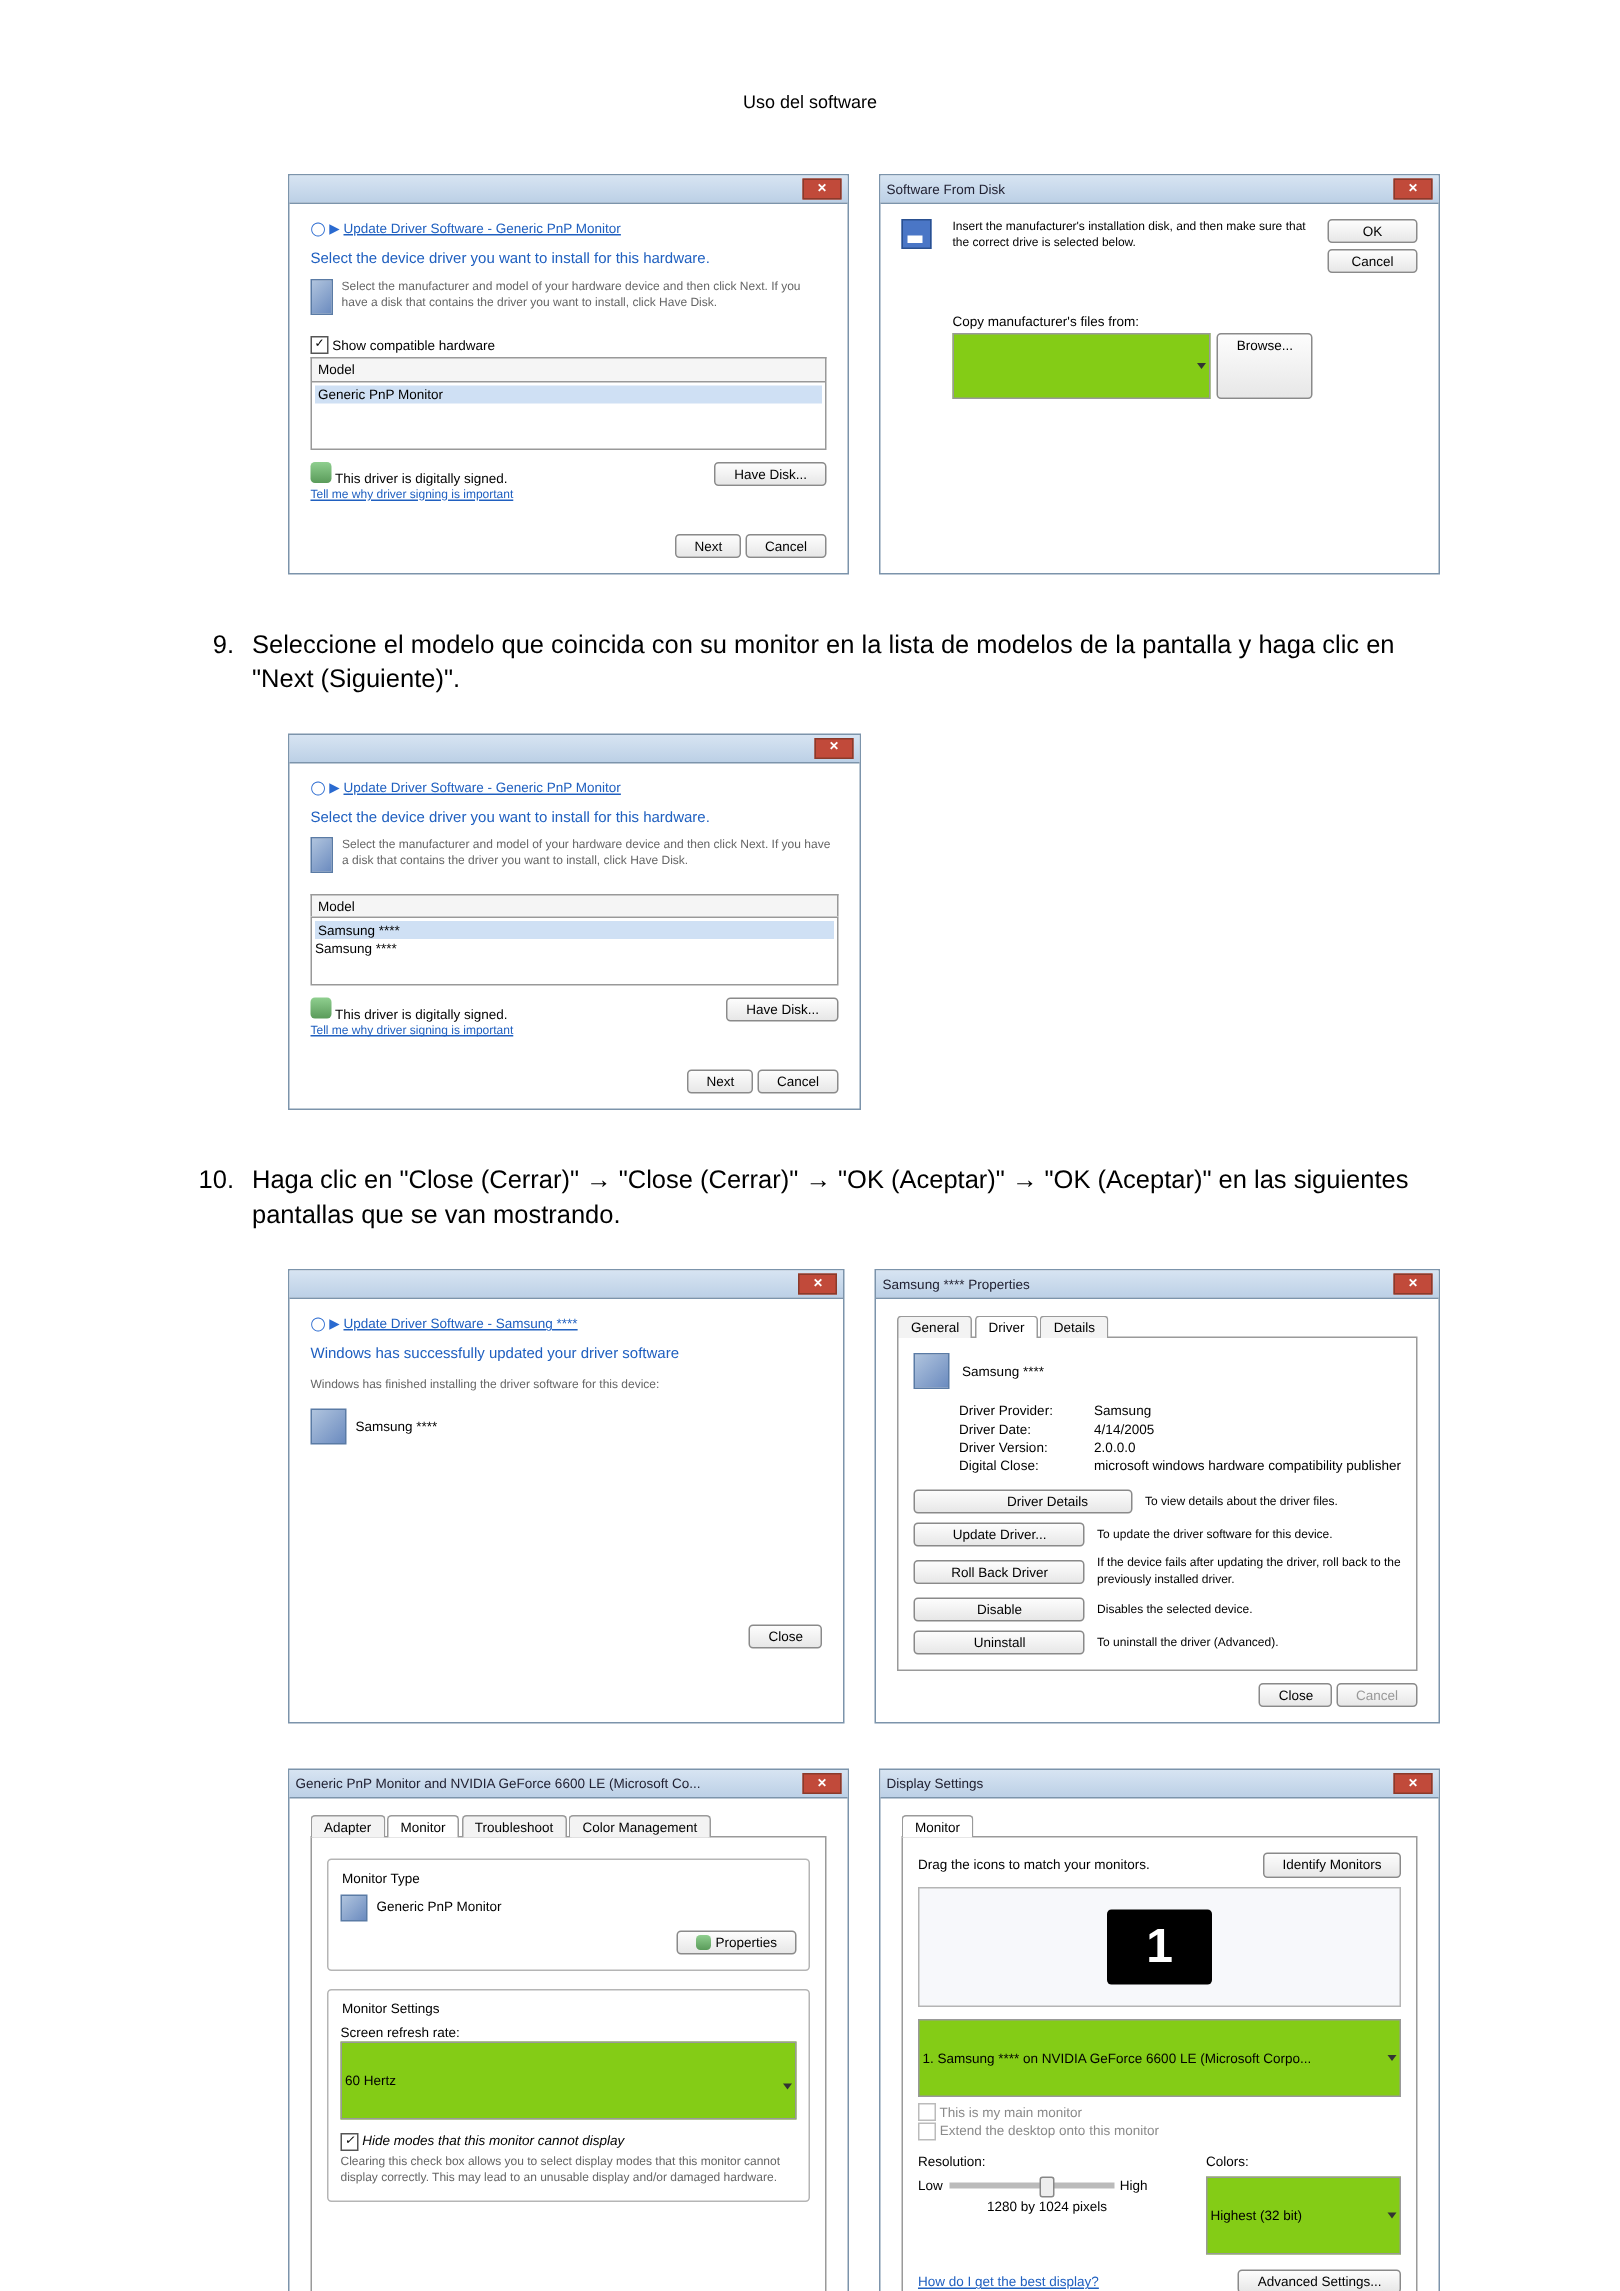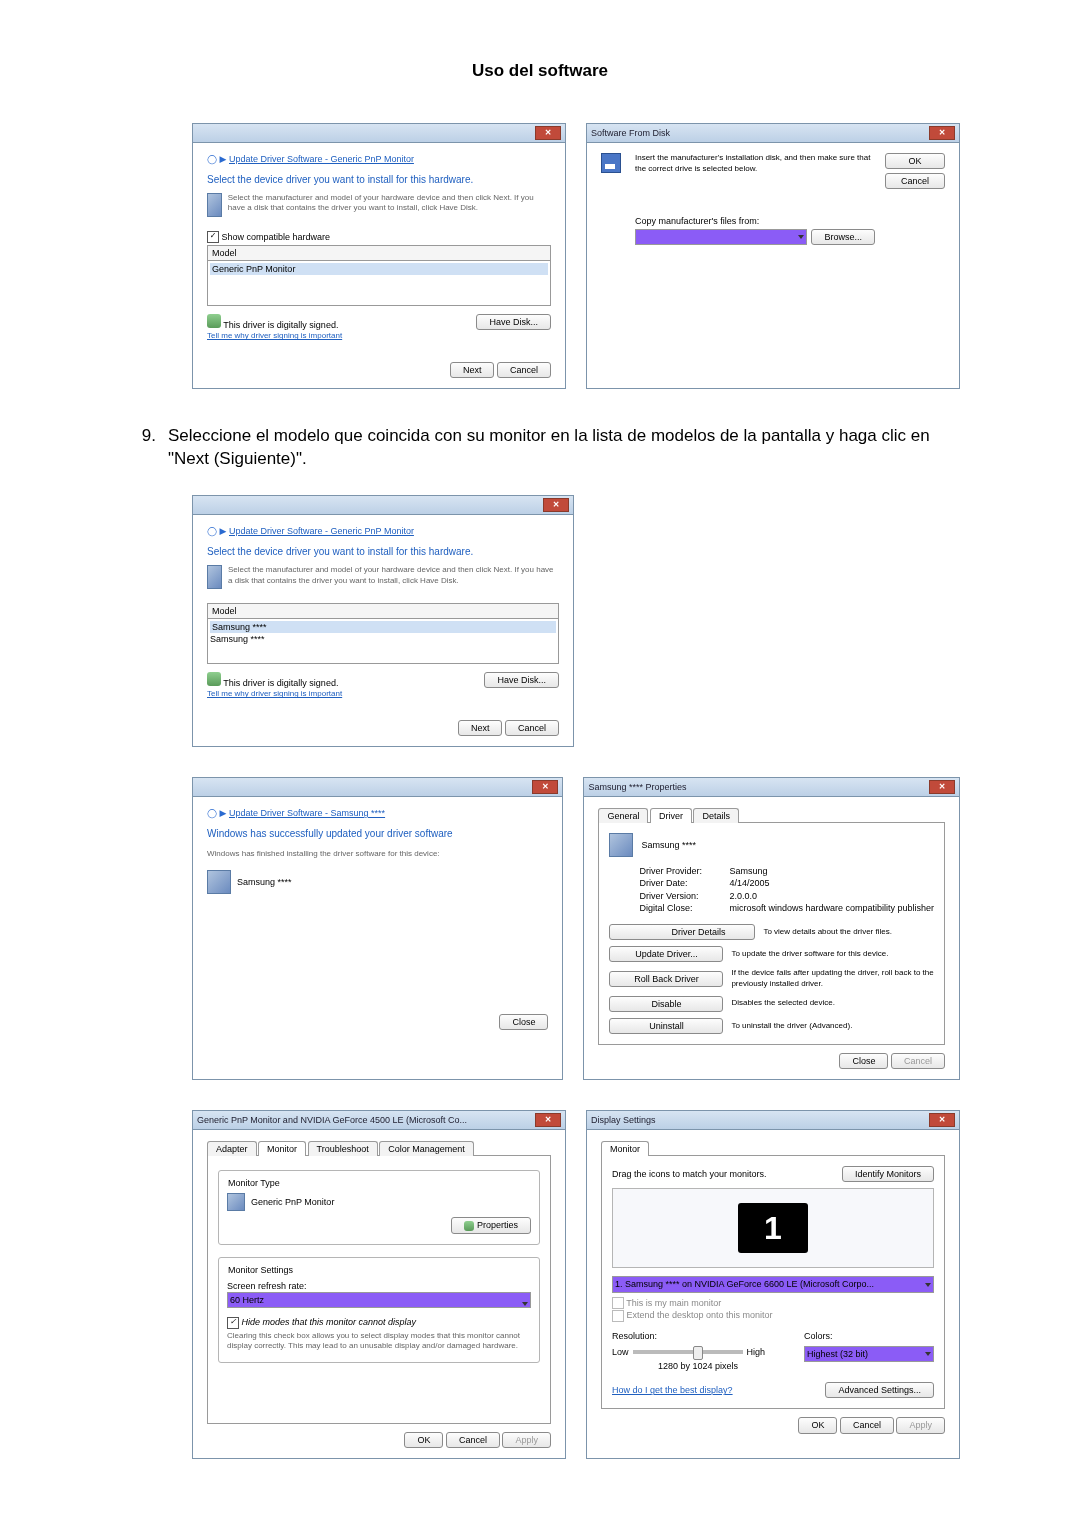--- a/index.html
+++ b/index.html
@@ -9,23 +9,22 @@
     color: #000;
     width: 1080px;
   }
   .page {
     padding: 60px 120px 80px 120px;
     font-size: 17px;
     line-height: 1.35;
   }
   .page-title {
     text-align: center;
-    font-size: 17px;
+    font-size: 12px;
     margin-bottom: 40px;
-    font-weight: bold;
   }
   .ol-item {
     display: flex;
     margin-top: 36px;
     margin-bottom: 24px;
   }
   .ol-num {
     width: 36px;
     flex: 0 0 36px;
     text-align: right;
@@ -134,23 +133,23 @@
   .dialogA { width:380px; }
   .dialogB { width:380px; }
   .dialogC { width:380px; }
   .dialogD { width:380px; }
   .dialogE { width:380px; }
   .dialogF { width:380px; }
   .dialogG { width:380px; }
 
   .dlg-input {
     border:1px solid #999;
-    background:#8b5cf6;
+    background:#84cc16;
     font-size:9px;
-    padding:1px 2px;
+    padding:19px 2px;
   }
   .dropdown-arrow {
     display:inline-block;
     width:0;height:0;
     border-left:3px solid transparent;
     border-right:3px solid transparent;
     border-top:4px solid #333;
     vertical-align:middle;
     margin-left:2px;
   }
@@ -333,20 +332,24 @@
           <span class="btn">Have Disk...</span>
         </div>
         <div style="text-align:right; margin-top:20px;">
           <span class="btn">Next</span>
           <span class="btn">Cancel</span>
         </div>
       </div>
     </div>
   </div>
 
+  <div class="ol-item">
+    <div class="ol-num">10.</div>
+    <div class="ol-text">Haga clic en "Close (Cerrar)" → "Close (Cerrar)" → "OK (Aceptar)" → "OK (Aceptar)" en las siguientes pantallas que se van mostrando.</div>
+  </div>
 
   <div class="figures-row">
 
     <div class="dialog dialogD">
       <div class="dlg-titlebar">
         <span></span>
         <span class="titlebar-right">
             <span class="tb-close">✕</span>
           </span>
       </div>
@@ -434,21 +437,21 @@
         </div>
       </div>
     </div>
 
   </div>
 
   <div class="figures-row">
 
     <div class="dialog dialogF">
       <div class="dlg-titlebar">
-        <span style="white-space:nowrap; overflow:hidden; text-overflow:ellipsis; max-width:320px;">Generic PnP Monitor and NVIDIA GeForce 4500 LE (Microsoft Co...</span>
+        <span style="white-space:nowrap; overflow:hidden; text-overflow:ellipsis; max-width:320px;">Generic PnP Monitor and NVIDIA GeForce 6600 LE (Microsoft Co...</span>
         <span class="titlebar-right">
             <span class="tb-close">✕</span>
           </span>
       </div>
       <div class="dlg-body">
         <div>
           <span class="tab">Adapter</span>
           <span class="tab active">Monitor</span>
           <span class="tab">Troubleshoot</span>
           <span class="tab">Color Management</span>

